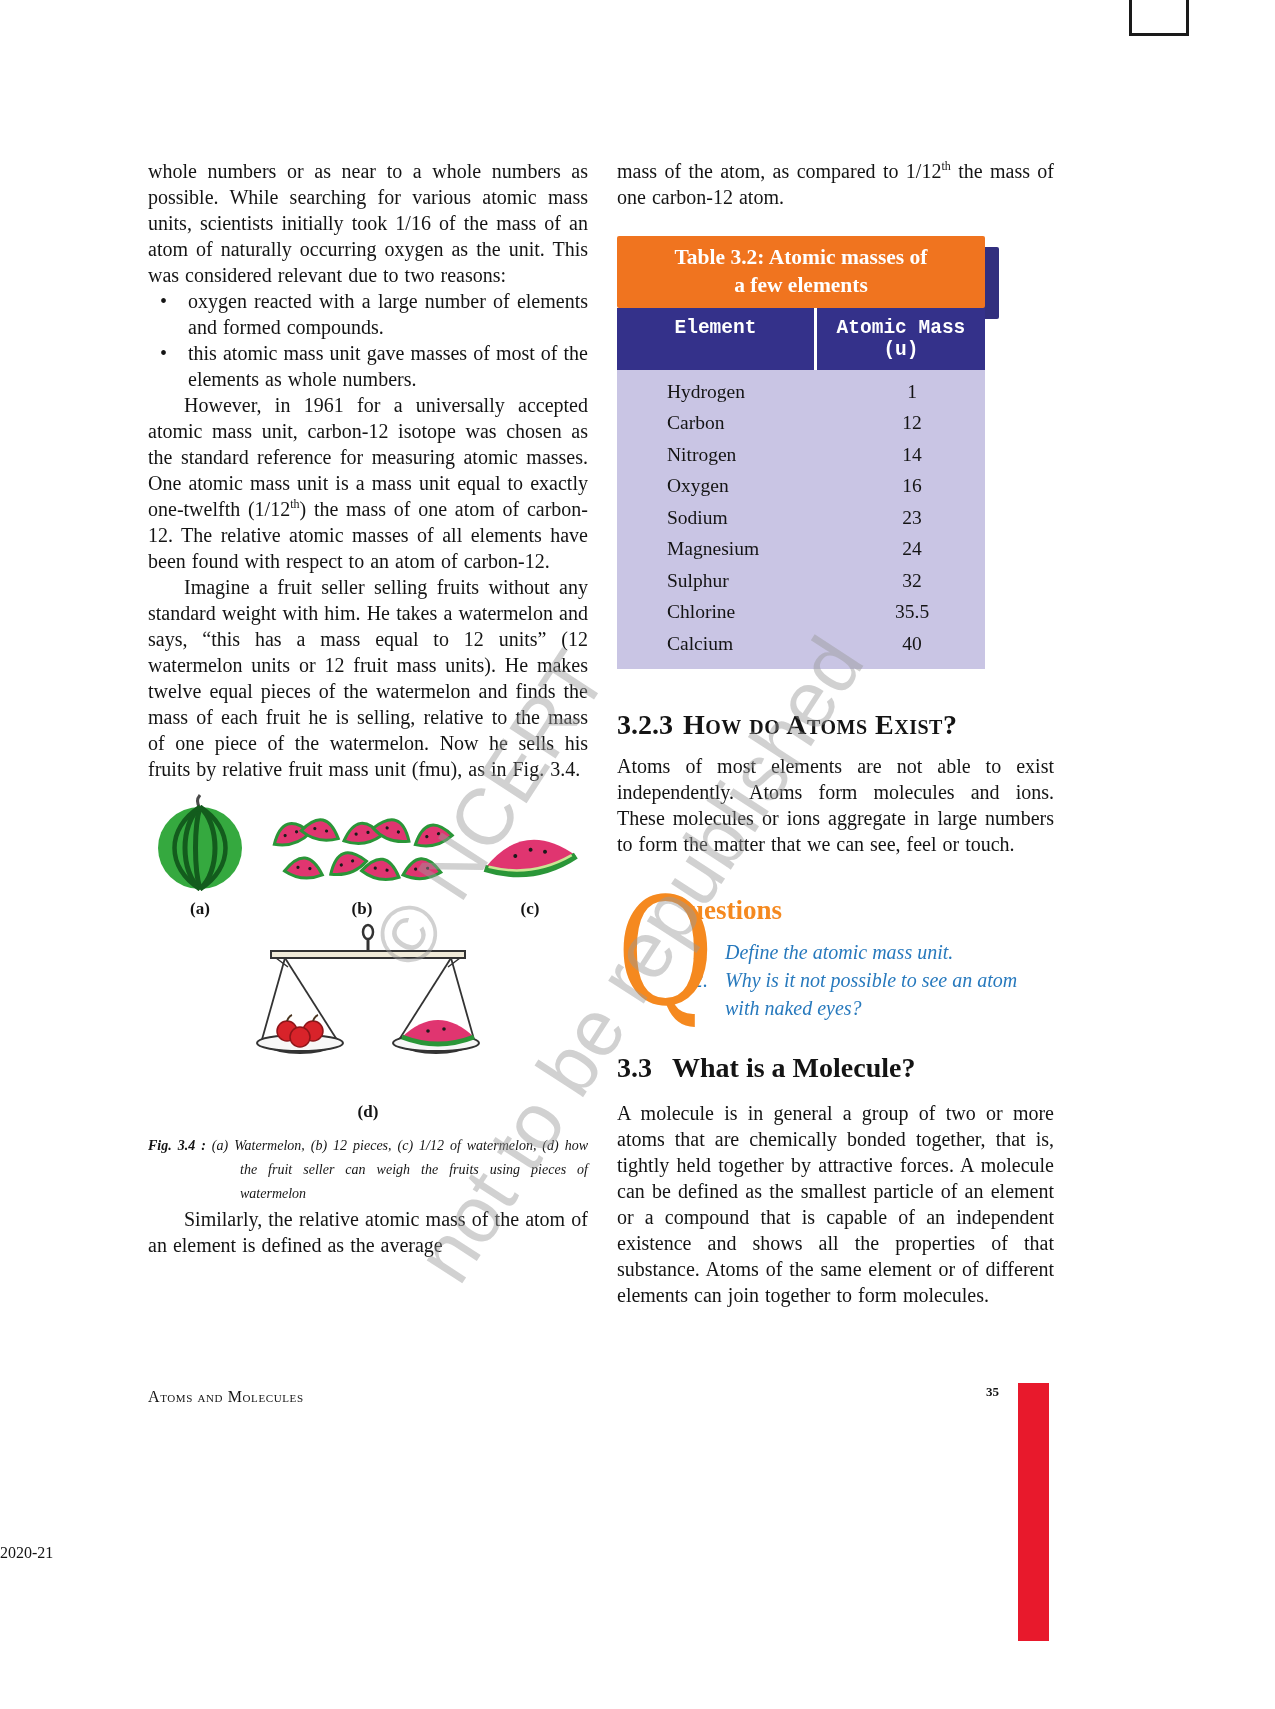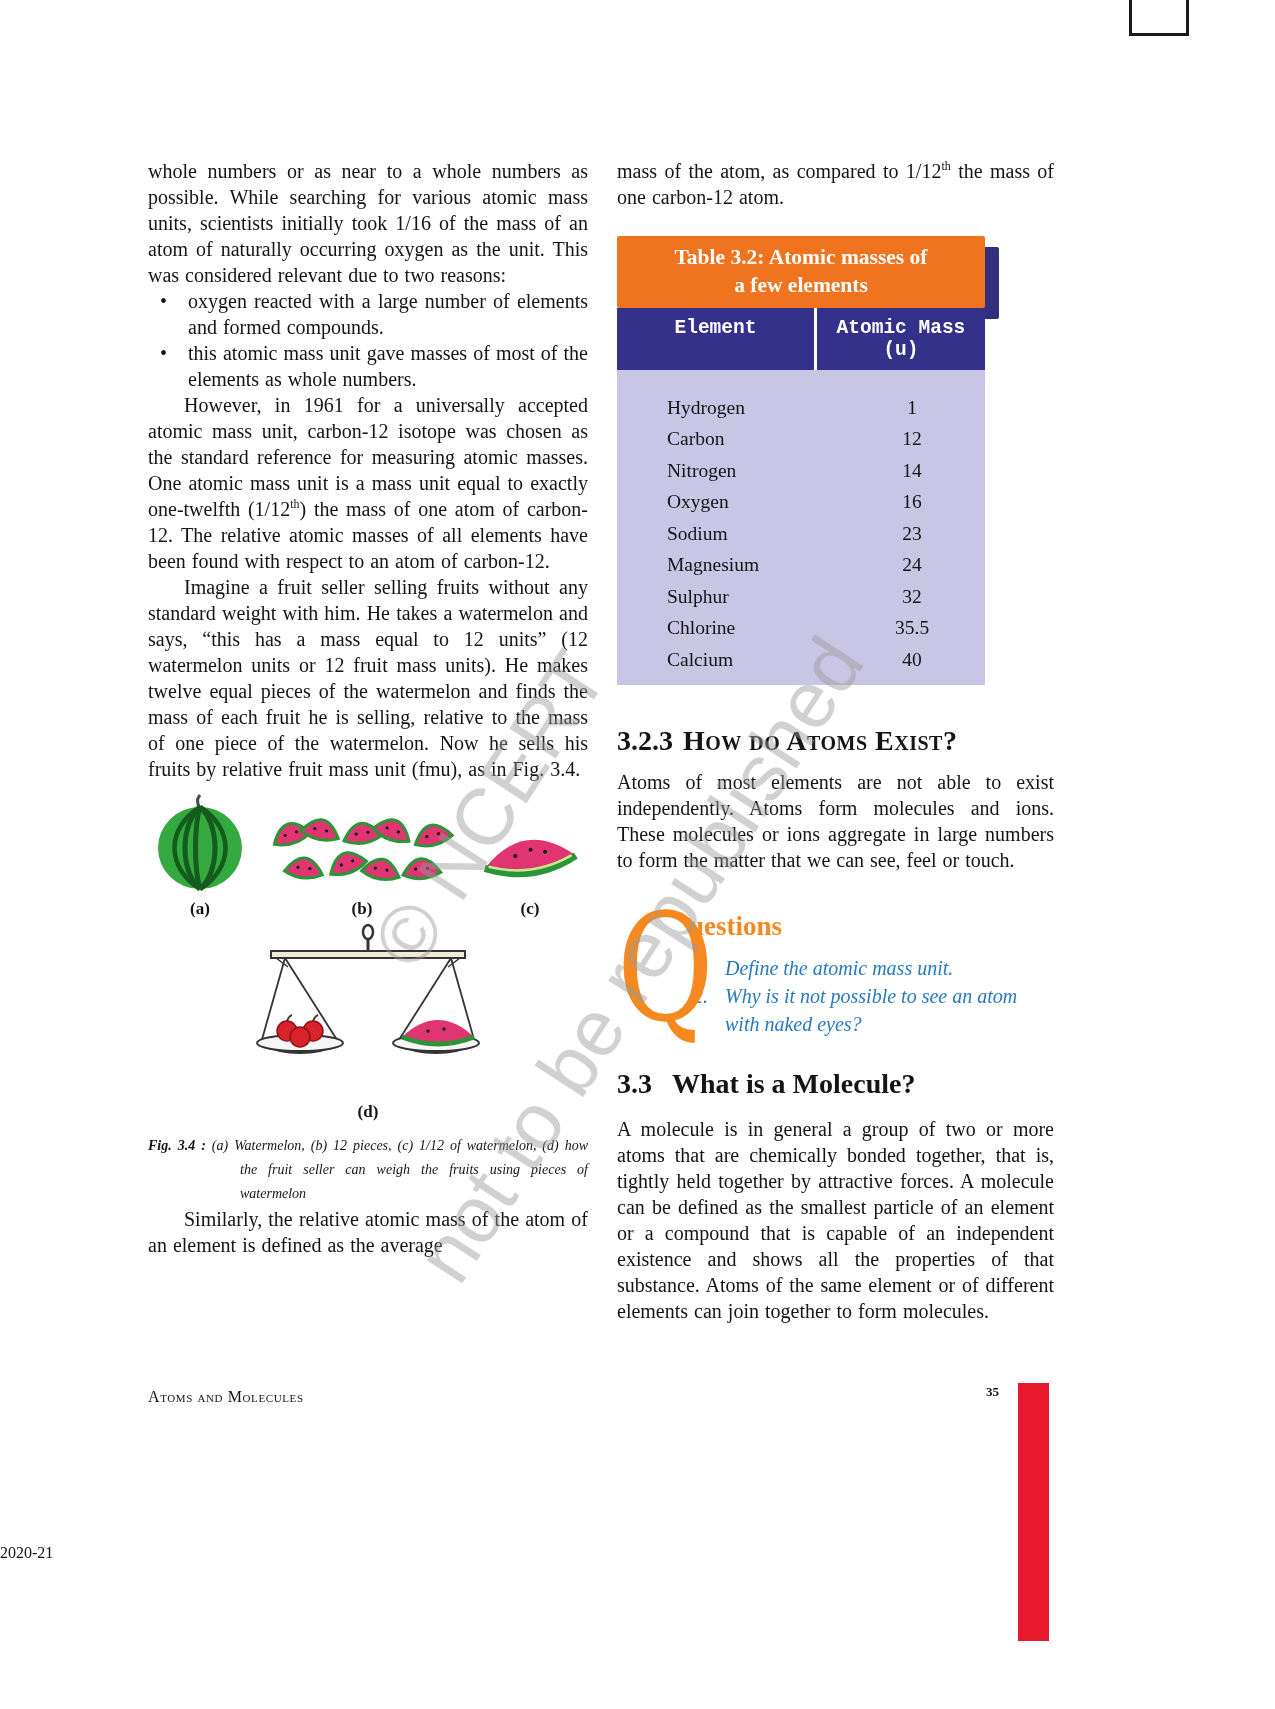--- a/index.html
+++ b/index.html
@@ -45,21 +45,21 @@
   .table-wrap { margin-top:26px; width:368px; }
   .table-title { position:relative; z-index:1; background:#f0741f; color:#ffffff;
     font-weight:bold; font-size:21.5px; line-height:1.3; text-align:center;
     padding:8px 10px; white-space:pre-line; box-shadow:14px 11px 0 #322f7e;
     border-radius:2px; }
   .t-head { display:flex; position:relative; z-index:2;font-family:Liberation Mono, monospace; }
   .t-head .cell { background:#34318a; color:#ffffff; font-weight:bold; font-size:19.5px;
     text-align:center; padding:9px 4px; box-sizing:border-box; }
   .cell-el { flex:1.18; }
   .cell-mass { flex:1; border-left:3px solid #ffffff; }
-  .t-body { background:#c9c5e4; padding:22px 0 10px 0; position:relative; z-index:2; }
+  .t-body { background:#c9c5e4; padding:6px 0 10px 0; position:relative; z-index:2; }
   .t-row { display:flex; font-size:19.5px; line-height:31.5px; }
   .t-row .el { flex:1.18; padding-left:50px; box-sizing:border-box; }
   .t-row .mass { flex:1; text-align:center; }
 
   
   .h323 { margin:40px 0 12px 0; font-size:28px; font-weight:bold; }
   .h323 .sc { font-variant:small-caps; letter-spacing:0.5px; margin-left:10px; }
   .h33 { margin:30px 0 16px 0; font-size:28px; font-weight:bold; }
   .h33 .num { margin-right:20px; }
 

